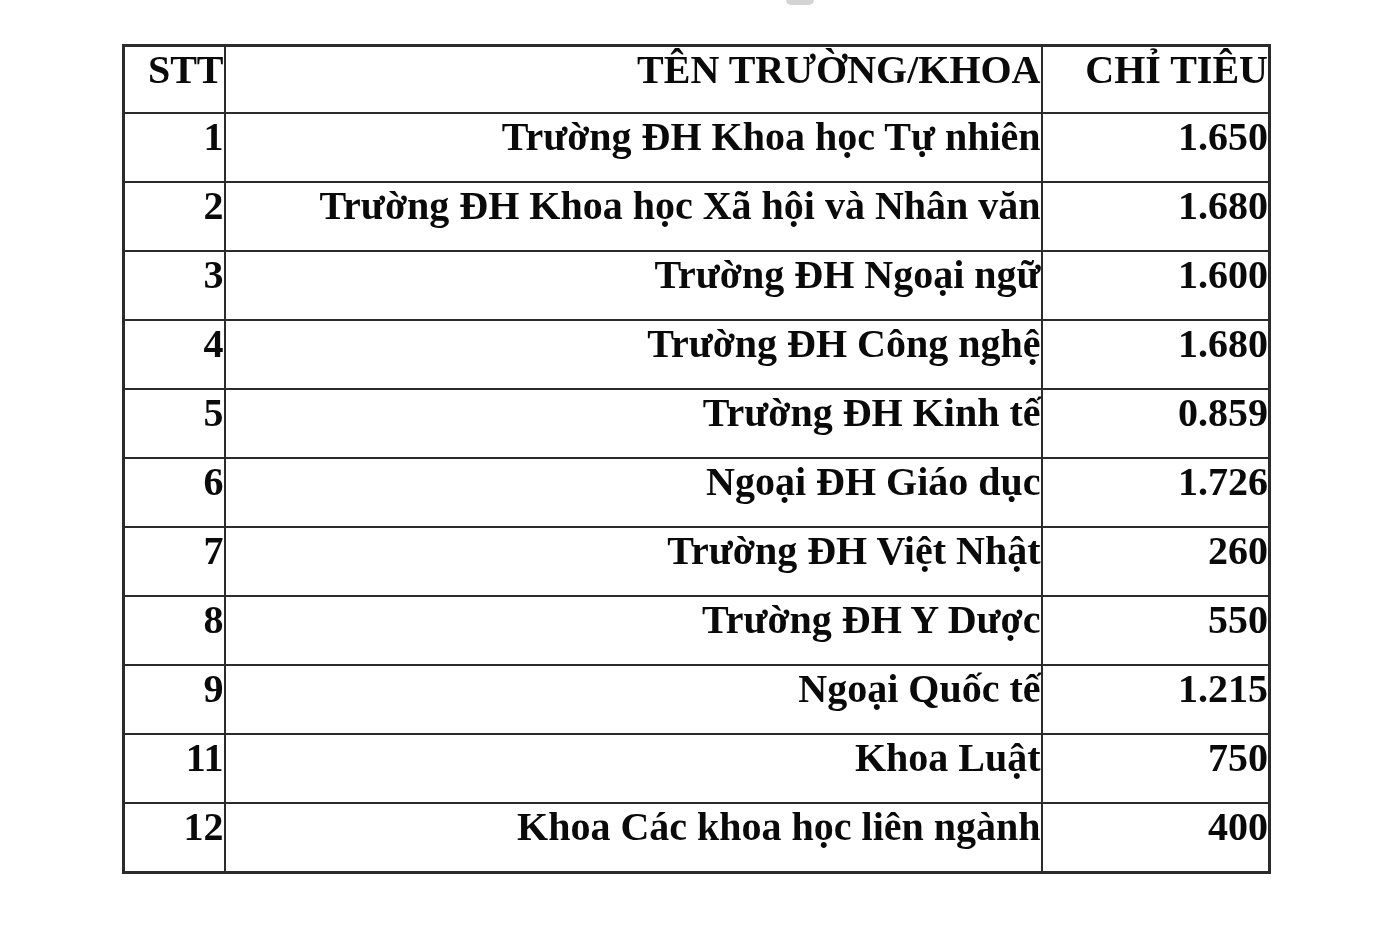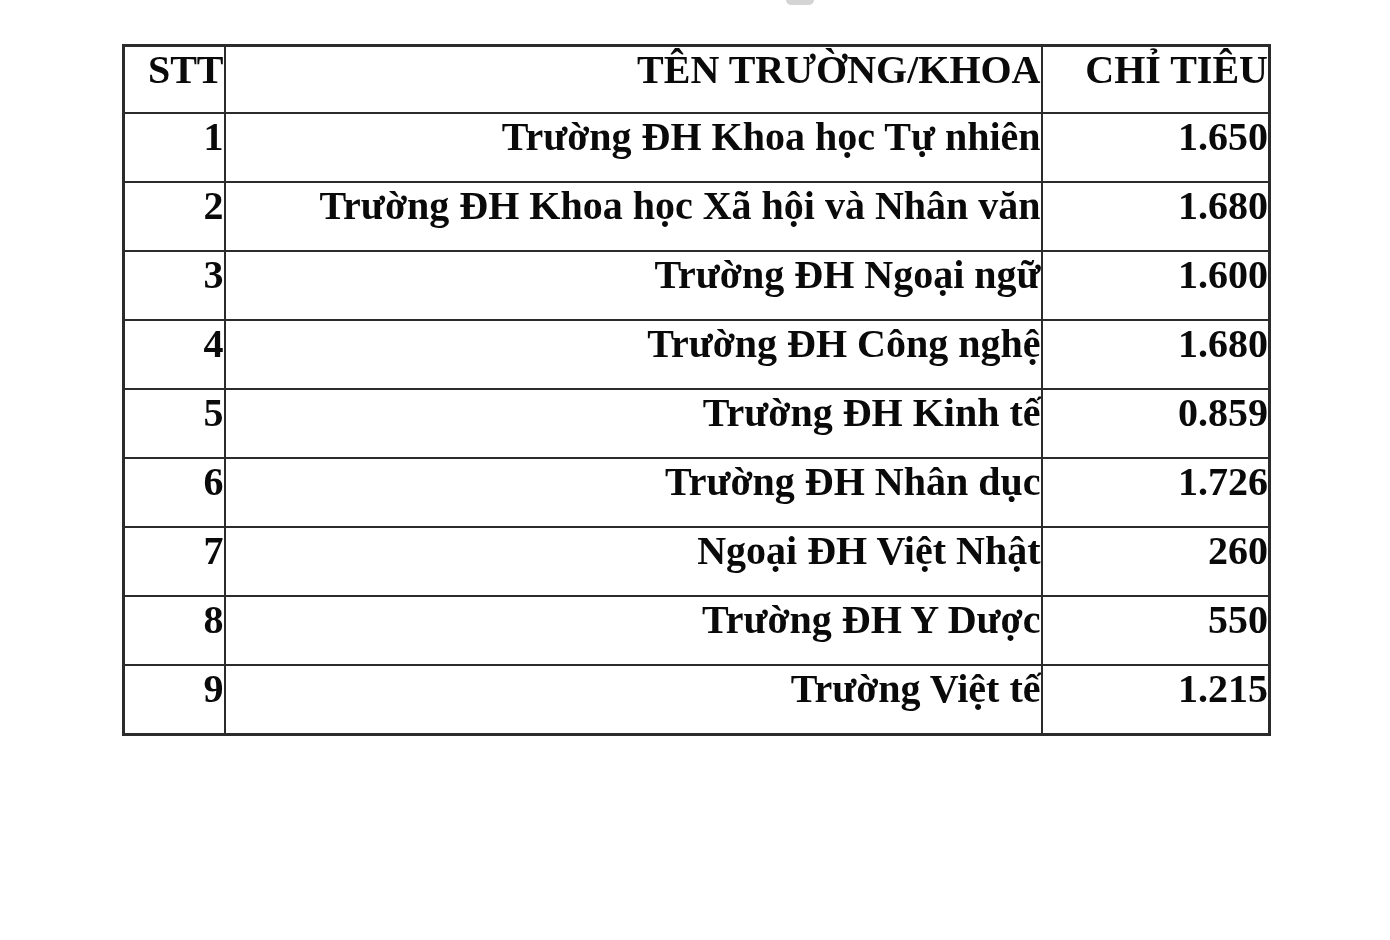--- a/index.html
+++ b/index.html
@@ -104,38 +104,48 @@
   </tr>
 
   <tr>
     <td class="c-stt">5</td>
     <td class="c-name">Trường ĐH Kinh tế</td>
     <td class="c-quota">0.859</td>
   </tr>
 
   <tr>
     <td class="c-stt">6</td>
-    <td class="c-name">Trường ĐH Nhân dục</td>
+    <td class="c-name">Ngoại ĐH Giáo dục</td>
     <td class="c-quota">1.726</td>
   </tr>
 
   <tr>
     <td class="c-stt">7</td>
-    <td class="c-name">Ngoại ĐH Việt Nhật</td>
+    <td class="c-name">Trường ĐH Việt Nhật</td>
     <td class="c-quota short">260</td>
   </tr>
 
   <tr>
     <td class="c-stt">8</td>
     <td class="c-name">Trường ĐH Y Dược</td>
     <td class="c-quota short">550</td>
   </tr>
 
   <tr>
     <td class="c-stt">9</td>
-    <td class="c-name">Trường Việt tế</td>
+    <td class="c-name">Ngoại Quốc tế</td>
     <td class="c-quota">1.215</td>
   </tr>
 
 
+  <tr>
+    <td class="c-stt">11</td>
+    <td class="c-name">Khoa Luật</td>
+    <td class="c-quota short">750</td>
+  </tr>
 
+  <tr>
+    <td class="c-stt">12</td>
+    <td class="c-name">Khoa Các khoa học liên ngành</td>
+    <td class="c-quota short">400</td>
+  </tr>
 </tbody>
 </table>
 
 </body></html>

